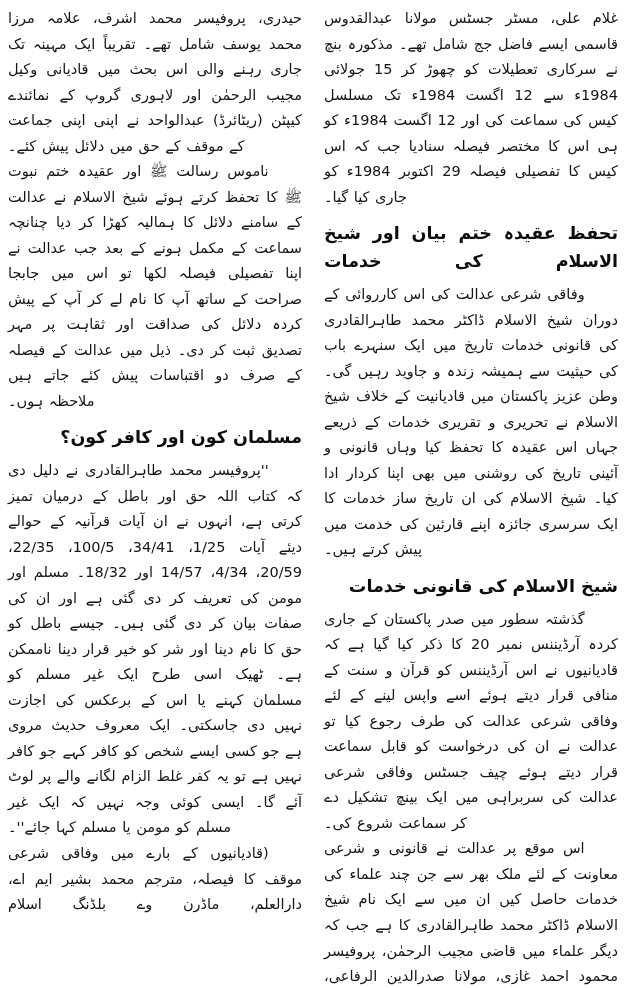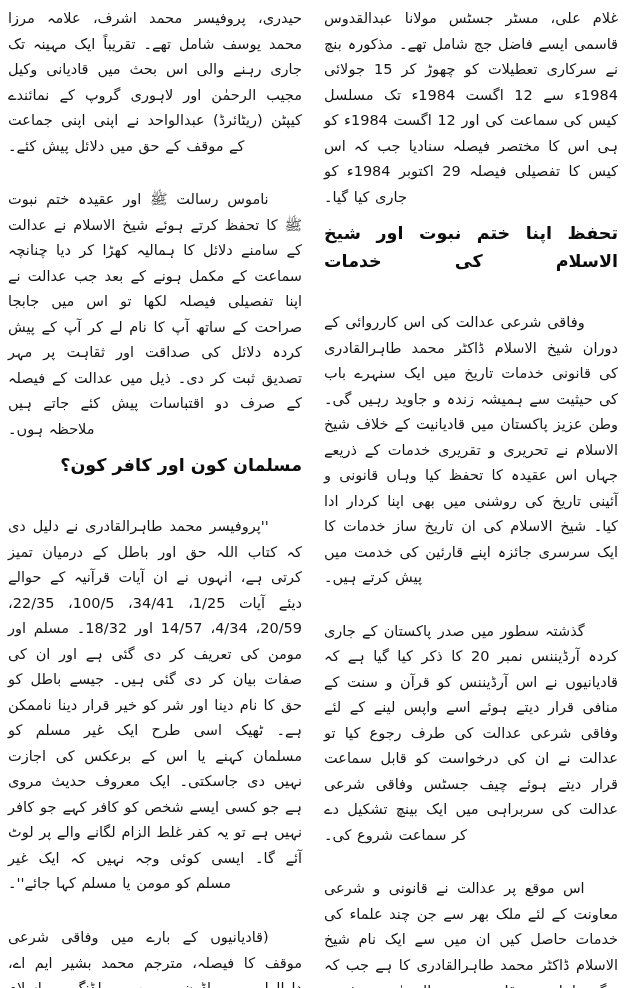--- a/index.html
+++ b/index.html
@@ -24,42 +24,43 @@
     flex-direction: column;
   }
   .paragraph {
     text-align: justify;
     text-align-last: justify;
     font-size: 14.5px;
     line-height: 1.76;
     margin: 0;
     word-spacing: 1px;
   }
-  .paragraph.indent { text-indent: 2.3em; margin-top: 28px; }
+  .paragraph.indent { text-indent: 2.3em; }
   .paragraph.end { text-align-last: left; }
   .heading {
     font-weight: 700;
     font-size: 17.5px;
     line-height: 1.6;
     margin: 9px 0 7px 0;
     color: #0d0d0d;
   }
   .heading.stretch { text-align: justify; text-align-last: justify; }
   .heading.right   { text-align: right; }
   .heading.center  { text-align: right; }
   .text-line { display: inline; }
 </style>
 </head>
 <body>
 
 <div class="page">
     <div class="column">
       <div class="paragraph end"><span class="text-line">غلام علی، مسٹر جسٹس مولانا عبدالقدوس قاسمی ایسے فاضل جج</span> <span class="text-line">شامل تھے۔ مذکورہ بنچ نے سرکاری تعطیلات کو چھوڑ کر 15</span> <span class="text-line">جولائی 1984ء سے 12 اگست 1984ء تک مسلسل کیس</span> <span class="text-line">کی سماعت کی اور 12 اگست 1984ء کو ہی اس کا مختصر</span> <span class="text-line">فیصلہ سنادیا جب کہ اس کیس کا تفصیلی فیصلہ 29 اکتوبر</span> <span class="text-line">1984ء کو جاری کیا گیا۔</span></div>
-      <div class="heading stretch">تحفظ اپنا ختم نبوت اور شیخ الاسلام کی خدمات</div>
+      <div class="heading stretch">تحفظ عقیدہ ختم بیان اور شیخ الاسلام کی خدمات</div>
       <div class="paragraph indent end"><span class="text-line">وفاقی شرعی عدالت کی اس کارروائی کے</span> <span class="text-line">دوران شیخ الاسلام ڈاکٹر محمد طاہرالقادری کی قانونی خدمات</span> <span class="text-line">تاریخ میں ایک سنہرے باب کی حیثیت سے ہمیشہ زندہ و</span> <span class="text-line">جاوید رہیں گی۔ وطن عزیز پاکستان میں قادیانیت کے</span> <span class="text-line">خلاف شیخ الاسلام نے تحریری و تقریری خدمات کے</span> <span class="text-line">ذریعے جہاں اس عقیدہ کا تحفظ کیا وہاں قانونی و آئینی</span> <span class="text-line">تاریخ کی روشنی میں بھی اپنا کردار ادا کیا۔ شیخ الاسلام کی</span> <span class="text-line">ان تاریخ ساز خدمات کا ایک سرسری جائزہ اپنے قارئین</span> <span class="text-line">کی خدمت میں پیش کرتے ہیں۔</span></div>
+      <div class="heading right">شیخ الاسلام کی قانونی خدمات</div>
       <div class="paragraph indent end"><span class="text-line">گذشتہ سطور میں صدر پاکستان کے جاری کردہ</span> <span class="text-line">آرڈیننس نمبر 20 کا ذکر کیا گیا ہے کہ قادیانیوں نے اس</span> <span class="text-line">آرڈیننس کو قرآن و سنت کے منافی قرار دیتے ہوئے اسے</span> <span class="text-line">واپس لینے کے لئے وفاقی شرعی عدالت کی طرف رجوع کیا</span> <span class="text-line">تو عدالت نے ان کی درخواست کو قابل سماعت قرار دیتے</span> <span class="text-line">ہوئے چیف جسٹس وفاقی شرعی عدالت کی سربراہی میں</span> <span class="text-line">ایک بینچ تشکیل دے کر سماعت شروع کی۔</span></div>
       <div class="paragraph indent"><span class="text-line">اس موقع پر عدالت نے قانونی و شرعی معاونت</span> <span class="text-line">کے لئے ملک بھر سے جن چند علماء کی خدمات حاصل کیں</span> <span class="text-line">ان میں سے ایک نام شیخ الاسلام ڈاکٹر محمد طاہرالقادری کا</span> <span class="text-line">ہے جب کہ دیگر علماء میں قاضی مجیب الرحمٰن، پروفیسر محمود</span> <span class="text-line">احمد غازی، مولانا صدرالدین الرفاعی، علامہ تاج الدین</span></div>
     </div>
     <div class="column">
       <div class="paragraph end"><span class="text-line">حیدری، پروفیسر محمد اشرف، علامہ مرزا محمد یوسف شامل</span> <span class="text-line">تھے۔ تقریباً ایک مہینہ تک جاری رہنے والی اس بحث میں</span> <span class="text-line">قادیانی وکیل مجیب الرحمٰن اور لاہوری گروپ کے نمائندے</span> <span class="text-line">کیپٹن (ریٹائرڈ) عبدالواحد نے اپنی اپنی جماعت کے</span> <span class="text-line">موقف کے حق میں دلائل پیش کئے۔</span></div>
       <div class="paragraph indent end"><span class="text-line">ناموس رسالت ﷺ اور عقیدہ ختم نبوت ﷺ</span> <span class="text-line">کا تحفظ کرتے ہوئے شیخ الاسلام نے عدالت کے سامنے دلائل</span> <span class="text-line">کا ہمالیہ کھڑا کر دیا چنانچہ سماعت کے مکمل ہونے کے بعد جب</span> <span class="text-line">عدالت نے اپنا تفصیلی فیصلہ لکھا تو اس میں جابجا صراحت کے</span> <span class="text-line">ساتھ آپ کا نام لے کر آپ کے پیش کردہ دلائل کی صداقت اور</span> <span class="text-line">ثقاہت پر مہر تصدیق ثبت کر دی۔ ذیل میں عدالت کے فیصلہ</span> <span class="text-line">کے صرف دو اقتباسات پیش کئے جاتے ہیں ملاحظہ ہوں۔</span></div>
       <div class="heading center">مسلمان کون اور کافر کون؟</div>
       <div class="paragraph indent end"><span class="text-line">''پروفیسر محمد طاہرالقادری نے دلیل دی کہ کتاب</span> <span class="text-line">اللہ حق اور باطل کے درمیان تمیز کرتی ہے، انہوں نے ان</span> <span class="text-line">آیات قرآنیہ کے حوالے دیئے آیات 1/25، 34/41،</span> <span class="text-line">100/5، 22/35، 20/59، 4/34، 14/57 اور</span> <span class="text-line">18/32۔ مسلم اور مومن کی تعریف کر دی گئی ہے اور ان کی</span> <span class="text-line">صفات بیان کر دی گئی ہیں۔ جیسے باطل کو حق کا نام دینا اور شر کو</span> <span class="text-line">خیر قرار دینا ناممکن ہے۔ ٹھیک اسی طرح ایک غیر مسلم کو</span> <span class="text-line">مسلمان کہنے یا اس کے برعکس کی اجازت نہیں دی جاسکتی۔</span> <span class="text-line">ایک معروف حدیث مروی ہے جو کسی ایسے شخص کو کافر کہے جو</span> <span class="text-line">کافر نہیں ہے تو یہ کفر غلط الزام لگانے والے پر لوٹ آئے گا۔</span> <span class="text-line">ایسی کوئی وجہ نہیں کہ ایک غیر مسلم کو مومن یا مسلم کہا جائے''۔</span></div>
       <div class="paragraph indent"><span class="text-line">(قادیانیوں کے بارے میں وفاقی شرعی موقف کا فیصلہ،</span> <span class="text-line">مترجم محمد بشیر ایم اے، دارالعلم، ماڈرن وے بلڈنگ اسلام</span></div>
     </div>

